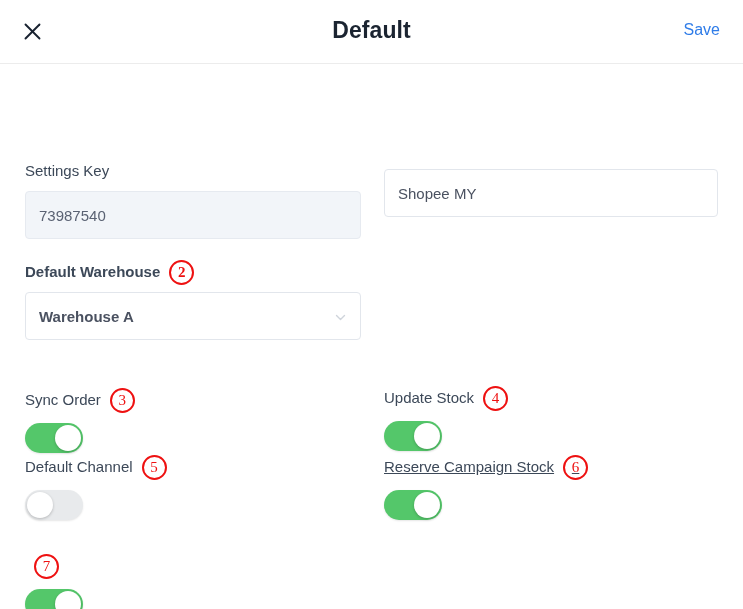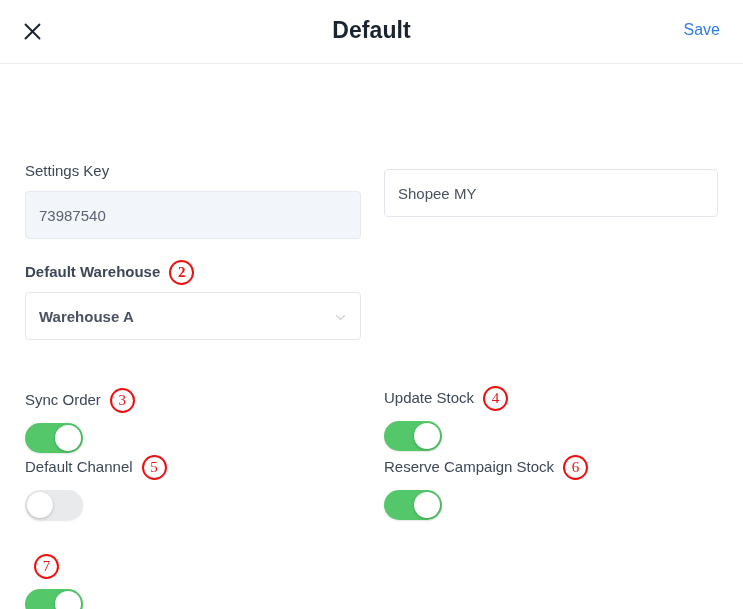--- a/index.html
+++ b/index.html
@@ -225,21 +225,21 @@
   <div class="field col-left" style="top:392px;">
     <div class="label-row">
       <span class="label">Default Channel</span>
       <span class="marker">5</span>
     </div>
     <div class="toggle off">
       <span class="knob"></span>
     </div>
   </div>
 
-  <div class="field col-right" style="top:392px;">
+  <div class="field col-right" style="top:392px;text-decoration:underline;">
     <div class="label-row">
       <span class="label">Reserve Campaign Stock</span>
       <span class="marker">6</span>
     </div>
     <div class="toggle on">
       <span class="knob"></span>
     </div>
   </div>
 
   <div class="field col-left" style="top:491px; width:420px;">

